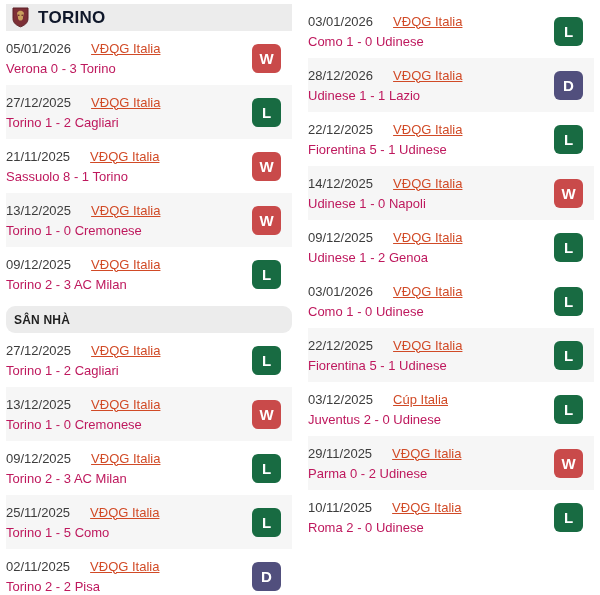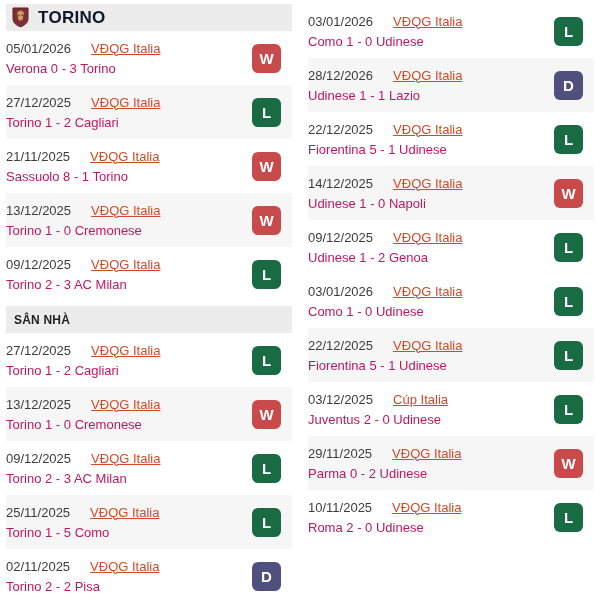--- a/index.html
+++ b/index.html
@@ -17,21 +17,21 @@
   .team-header {
     display: flex; align-items: center; gap: 9px;
     background: #ececec; height: 27px; padding: 0 6px;
   }
   .team-name {
     font-weight: bold; font-size: 17px; color: #0f172a; letter-spacing: 0.3px;
   }
   .section-header {
     background: #ececec; height: 27px; margin-top: 5px;
     display: flex; align-items: center; padding: 0 8px;
-    font-weight: bold; font-size: 12px; color: #1f1f1f; letter-spacing: 0.2px;
+    font-weight: bold; font-size: 12px; color: #1f1f1f; letter-spacing: 0.2px; border-radius: 9px;
   }
   .rows { width: 100%; }
   .match-row {
     display: flex; align-items: center; justify-content: space-between;
     height: 54px; padding: 0 11px 0 0; cursor: pointer; gap: 30px;
   }
   .match-row:nth-child(even) { background: #f6f6f6; }
   .match-info { display: flex; flex-direction: column; gap: 7px; min-width: 0; }
   .line1 { display: flex; gap: 20px; font-size: 13px; line-height: 1; }
   .match-date { color: #3c3c3c; }

